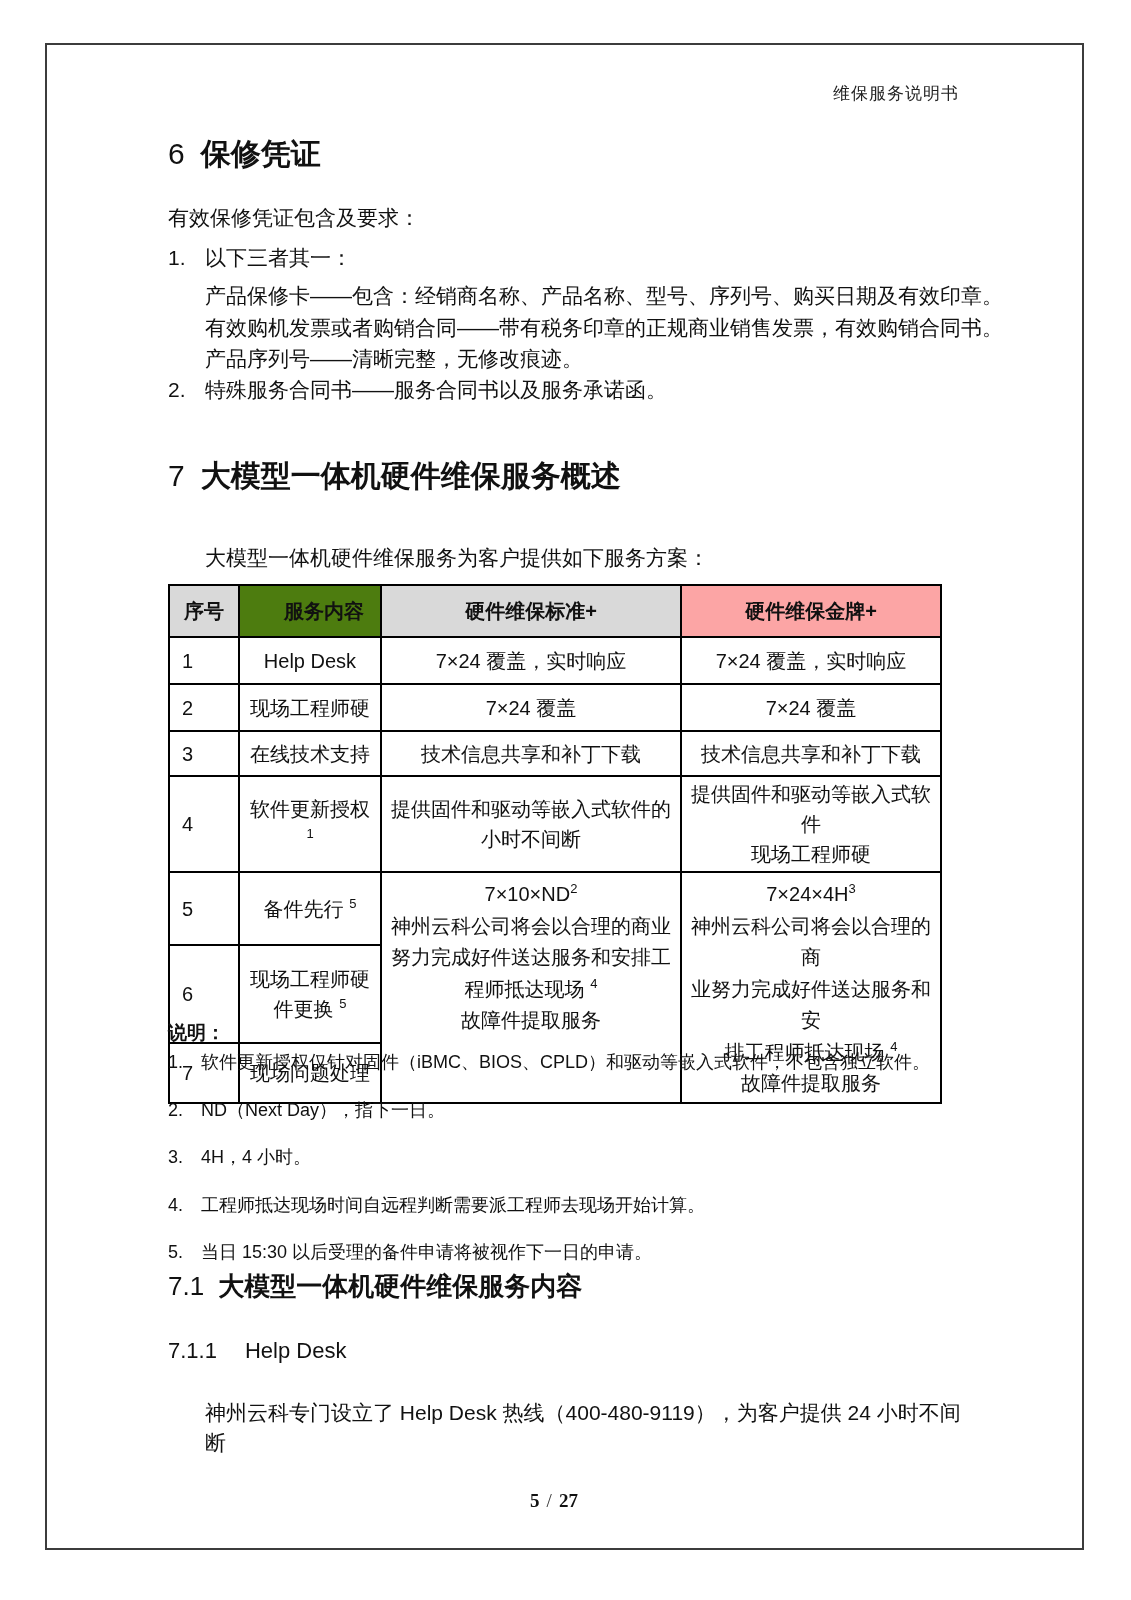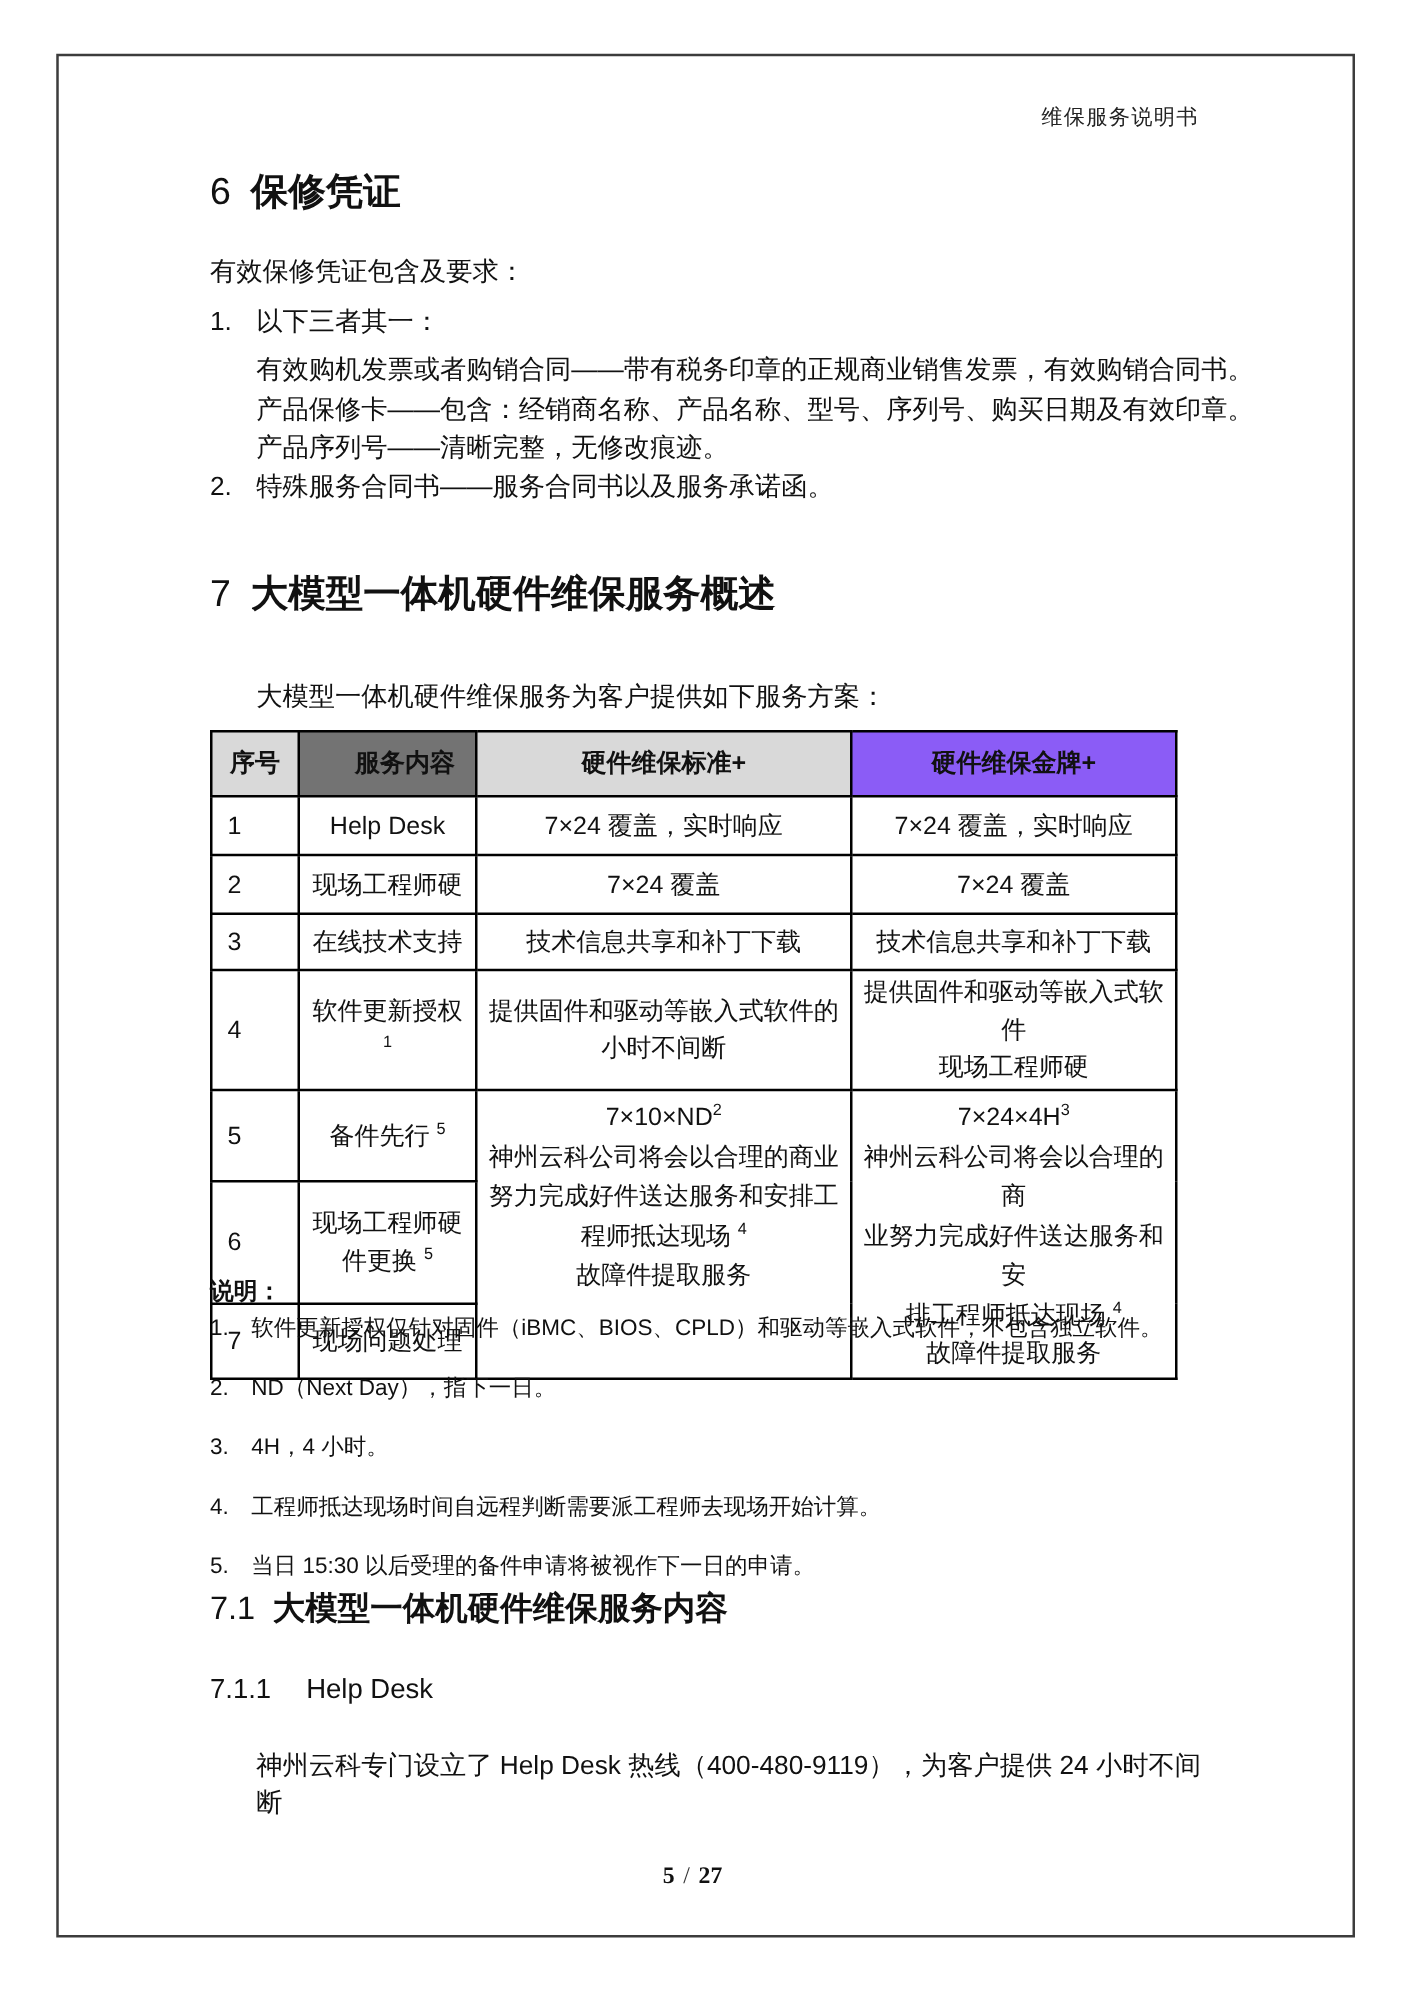--- a/index.html
+++ b/index.html
@@ -69,22 +69,22 @@
   <span class="h-num">6</span><span class="h-title">保修凭证</span>
 </div>
 
 <div class="abs body-text" style="left:168px;top:203px;">有效保修凭证包含及要求：</div>
 
 <div class="abs list-item" style="left:168px;top:243px;">
   <span class="li-num">1.</span><span>以下三者其一：</span>
 </div>
 
 <div class="abs sub-par" style="left:205px;top:280px;">
+    <div>产品保修卡——包含：经销商名称、产品名称、型号、序列号、购买日期及有效印章。</div>
     <div>有效购机发票或者购销合同——带有税务印章的正规商业销售发票，有效购销合同书。</div>
-    <div>产品保修卡——包含：经销商名称、产品名称、型号、序列号、购买日期及有效印章。</div>
     <div>产品序列号——清晰完整，无修改痕迹。</div>
   </div>
 
 <div class="abs list-item" style="left:168px;top:375px;">
   <span class="li-num">2.</span><span>特殊服务合同书——服务合同书以及服务承诺函。</span>
 </div>
 
 <div class="abs h-big" style="left:168px;top:458px;">
   <span class="h-num">7</span><span class="h-title">大模型一体机硬件维保服务概述</span>
 </div>
@@ -94,23 +94,23 @@
 <table class="svc abs" style="left:168px;top:584px;">
   <colgroup>
     <col style="width:70px">
       <col style="width:142px">
       <col style="width:300px">
       <col style="width:260px">
   </colgroup>
   <thead>
       <tr>
         <th style="background: rgb(217, 217, 217);">序号</th>
-        <th style="background: #737373; padding-left: 32px;">服务内容</th>
+        <th style="background: #4d7c0f; padding-left: 32px;">服务内容</th>
         <th style="background: rgb(217, 217, 217);">硬件维保标准+</th>
-        <th style="background: #8b5cf6;">硬件维保金牌+</th>
+        <th style="background: #fca5a5;">硬件维保金牌+</th>
       </tr>
     </thead>
   <tbody>
       <tr class="r1">
         <td class="col-no">1</td>
         <td>
           <div class="cell-line">Help Desk</div>
         </td>
         <td>
           <div class="cell-line">7×24 覆盖，实时响应</div>

